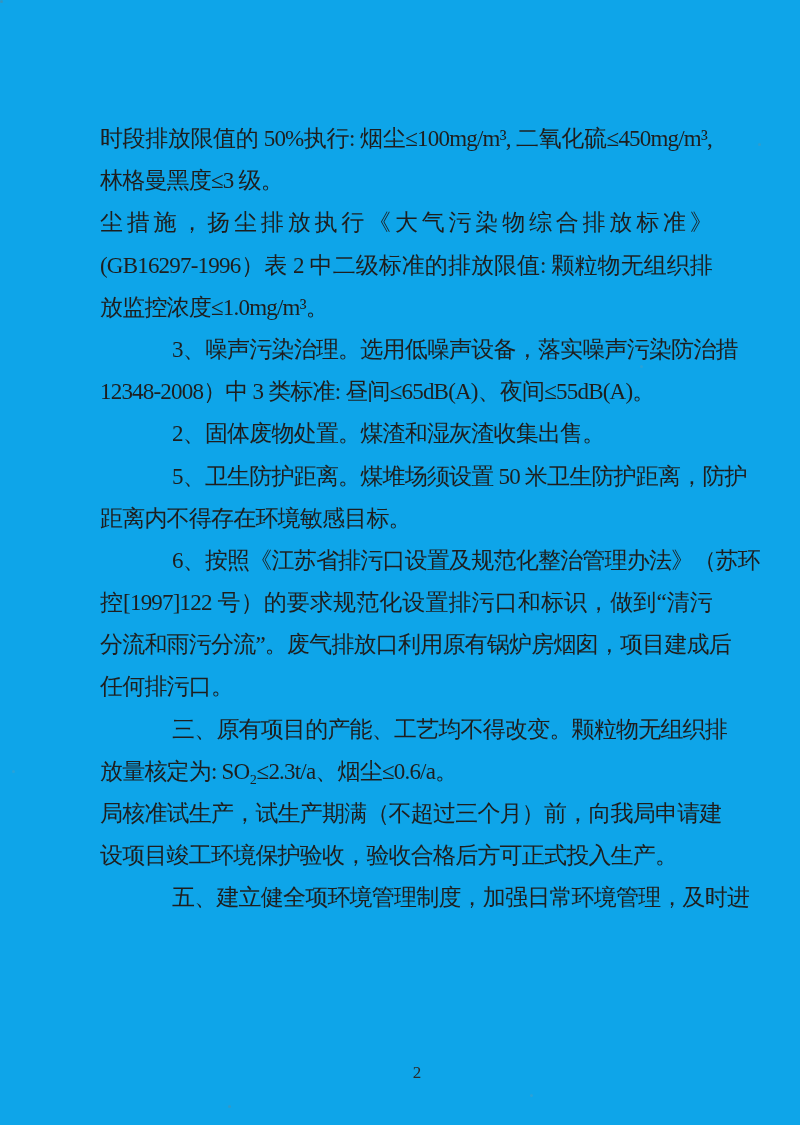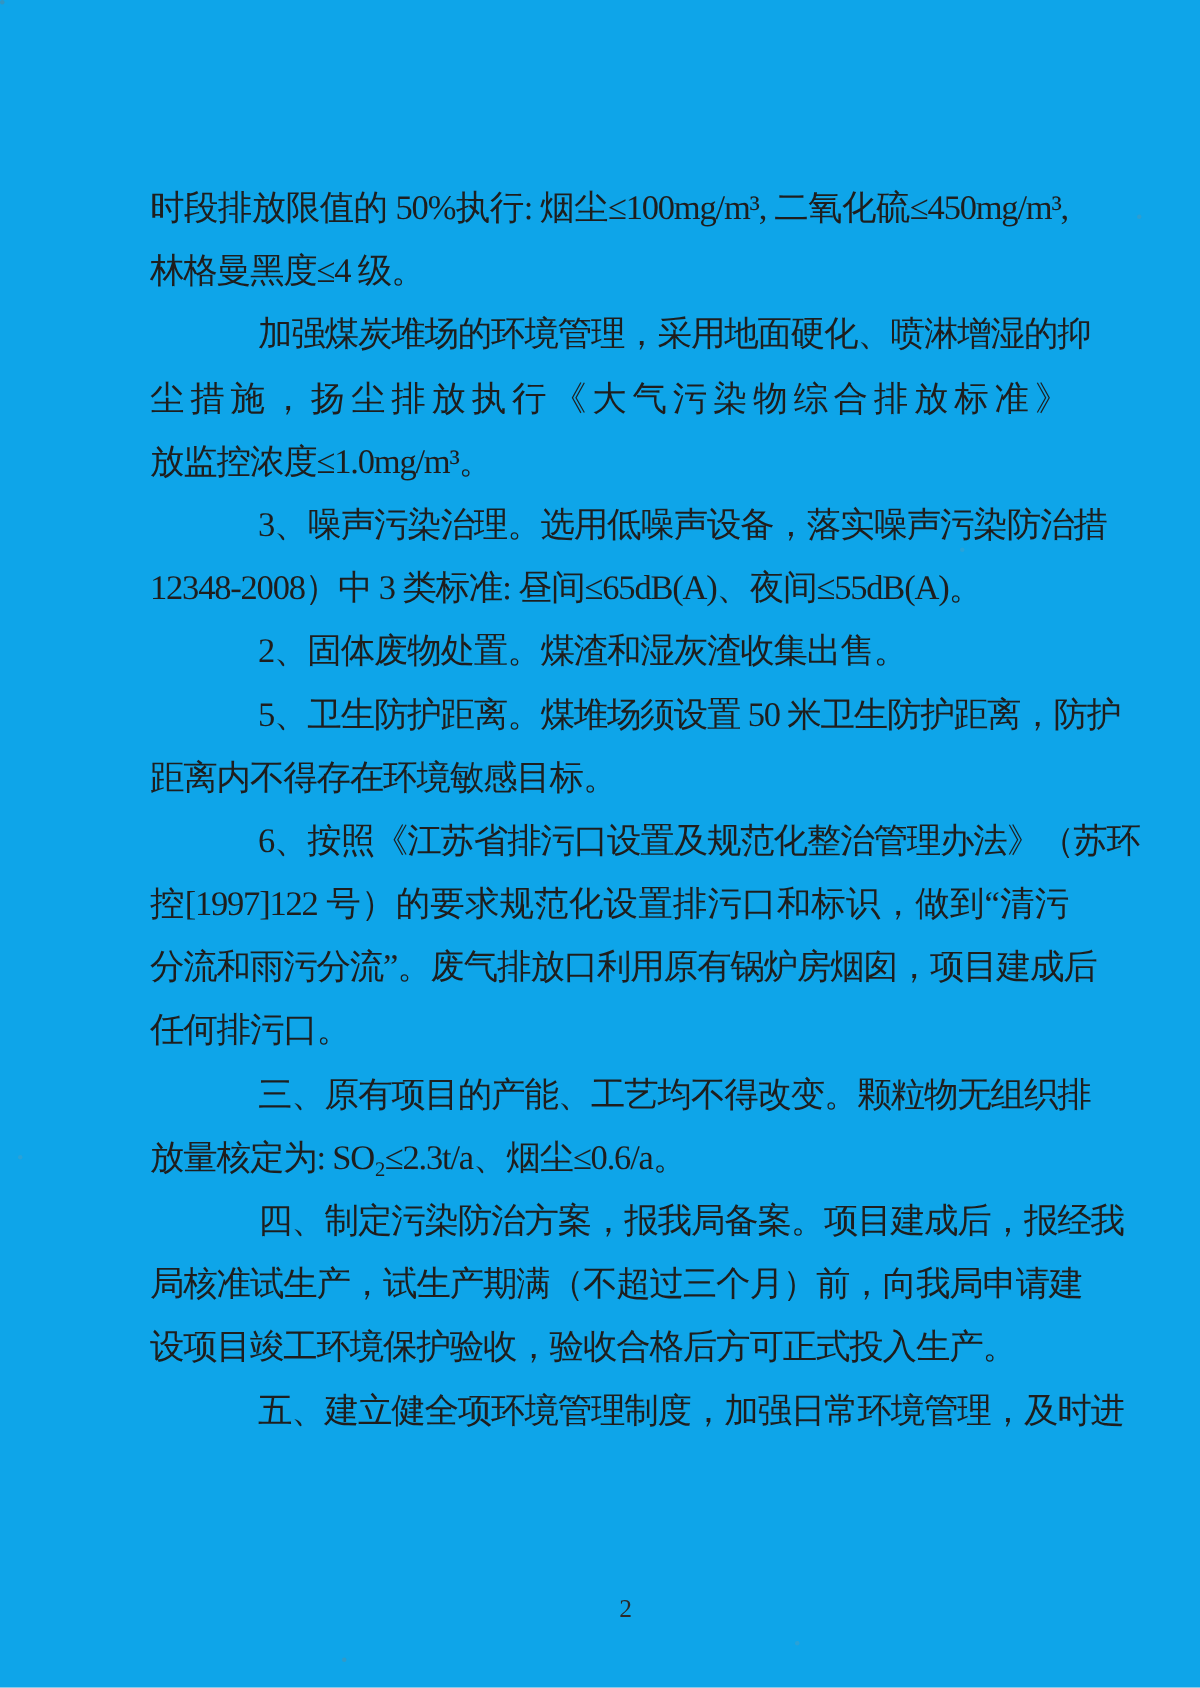--- a/index.html
+++ b/index.html
@@ -69,26 +69,26 @@
   }
 </style>
 </head>
 <body>
 
 <div class="page">
   <div class="text-block">
 
       <div class="line">时段排放限值的 50%执行: 烟尘≤100mg/m³, 二氧化硫≤450mg/m³,</div>
 
-      <div class="line para-end">林格曼黑度≤4 级。</div>
+      <div class="line para-end">林格曼黑度≤3 级。</div>
 
-      <div class="line indent">加强煤炭堆场的环境管理，采用地面硬化、喷淋增湿的抑</div>
 
       <div class="line">尘措施，扬尘排放执行《大气污染物综合排放标准》</div>
 
+      <div class="line">(GB16297-1996）表 2 中二级标准的排放限值: 颗粒物无组织排</div>
 
       <div class="line para-end">放监控浓度≤1.0mg/m³。</div>
 
       <div class="line indent">3、噪声污染治理。选用低噪声设备，落实噪声污染防治措</div>
 
 
       <div class="line para-end">12348-2008）中 3 类标准: 昼间≤65dB(A)、夜间≤55dB(A)。</div>
 
       <div class="line indent para-end">2、固体废物处置。煤渣和湿灰渣收集出售。</div>
 
@@ -101,21 +101,20 @@
       <div class="line">控[1997]122 号）的要求规范化设置排污口和标识，做到“清污</div>
 
       <div class="line">分流和雨污分流”。废气排放口利用原有锅炉房烟囱，项目建成后</div>
 
       <div class="line para-end">任何排污口。</div>
 
       <div class="line indent">三、原有项目的产能、工艺均不得改变。颗粒物无组织排</div>
 
       <div class="line para-end">放量核定为: SO₂≤2.3t/a、烟尘≤0.6/a。</div>
 
-      <div class="line indent">四、制定污染防治方案，报我局备案。项目建成后，报经我</div>
 
       <div class="line">局核准试生产，试生产期满（不超过三个月）前，向我局申请建</div>
 
       <div class="line para-end">设项目竣工环境保护验收，验收合格后方可正式投入生产。</div>
 
       <div class="line indent">五、建立健全项环境管理制度，加强日常环境管理，及时进</div>
     </div>
   <div class="page-number">2</div>
 </div>
 

